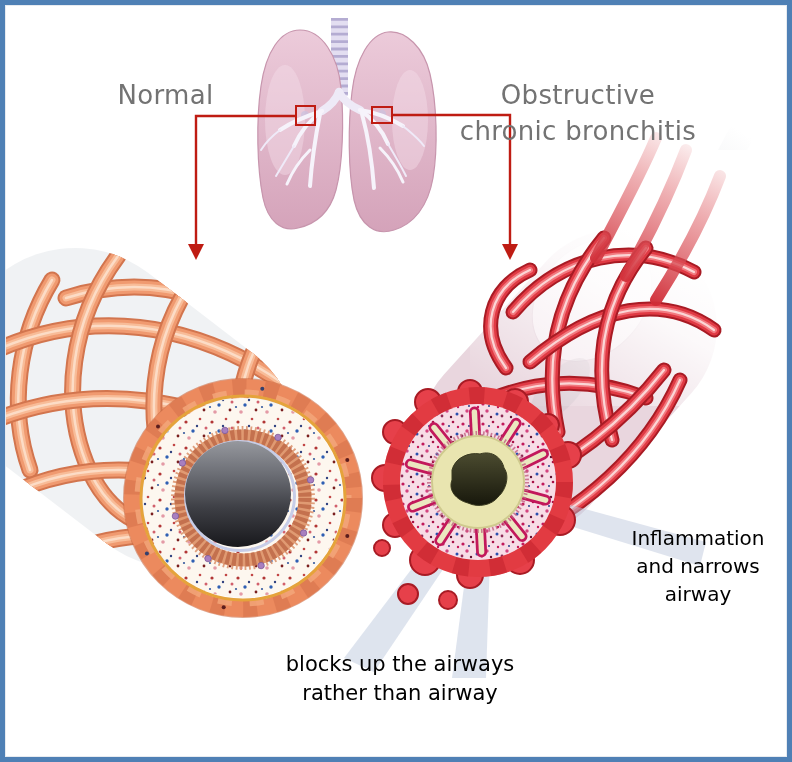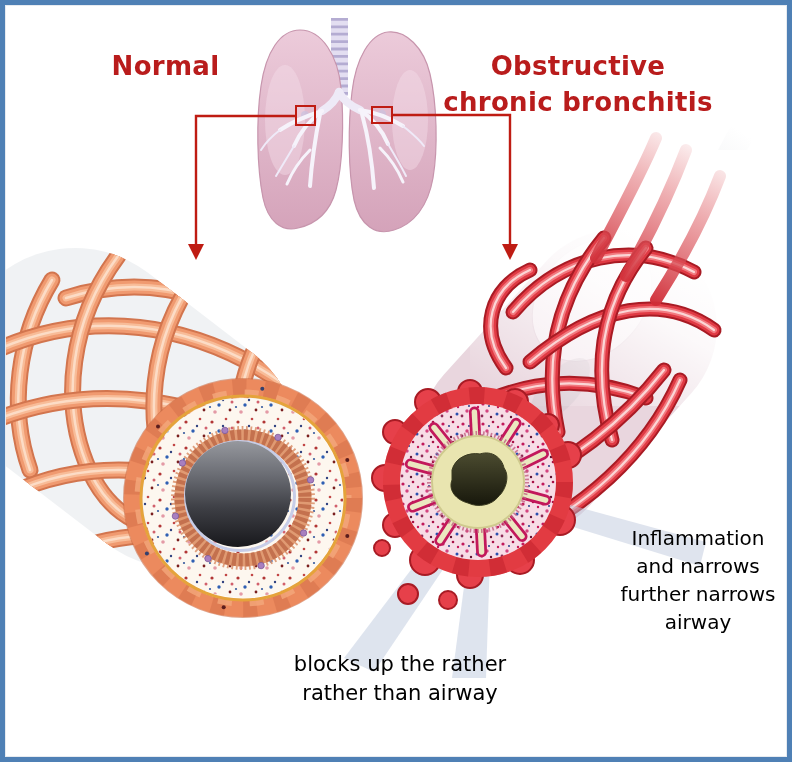--- a/index.html
+++ b/index.html
@@ -2,21 +2,21 @@
 <html><head>
 <meta charset="utf-8">
 <style>
   html,body{margin:0;padding:0;background:#fff;}
   .stage{position:relative;width:792px;height:762px;background:#ffffff;overflow:hidden;
          font-family:"DejaVu Sans",sans-serif;}
   .frame{position:absolute;inset:0;border:5px solid #4f80b5;box-shadow:inset 0 0 0 1px #e7ebf0;
          pointer-events:none;z-index:6;}
   .art{position:absolute;left:0;top:0;width:792px;height:762px;z-index:1;}
   .txt{position:absolute;z-index:3;text-align:center;}
-  .heading{color:#b91c1c;font-weight:700;font-size:26px;line-height:36px;letter-spacing:.3px;}
+  .heading{color:#737373;font-weight:400;font-size:26px;line-height:36px;letter-spacing:.3px;margin-top:29px;}
   .normal-label{left:78px;top:48px;width:175px;}
   .obstructive-label{left:420px;top:48px;width:316px;}
   .note{color:#000000;font-weight:500;}
   .inflammation-note{left:608px;top:524px;width:180px;font-size:20px;line-height:28px;}
   .mucus-note{left:250px;top:650px;width:300px;font-size:21px;line-height:29px;}
   
   .band use{fill:none;stroke-linecap:round;}
   .bs1{stroke:#d2754e;stroke-width:17;} .bs2{stroke:#f09a70;stroke-width:13;}
   .bs3{stroke:#f8bc98;stroke-width:7;}  .bs4{stroke:#fcdcc6;stroke-width:2.5;}
   .rs1{stroke:#a81b24;stroke-width:15;} .rs2{stroke:#e03a44;stroke-width:11;}
@@ -391,23 +391,22 @@
   <div class="txt heading normal-label">Normal</div>
 
   <div class="txt heading obstructive-label">
     <div>Obstructive</div>
     <div>chronic bronchitis</div>
   </div>
 
   <div class="txt note inflammation-note">
     <div>Inflammation</div>
     <div>and narrows</div>
-    <div>further narrows</div>
     <div>airway</div>
   </div>
 
   <div class="txt note mucus-note">
-    <div>blocks up the rather</div>
+    <div>blocks up the airways</div>
     <div>rather than airway</div>
   </div>
 
   <div class="frame"></div>
 </div>
 
 </body></html>

